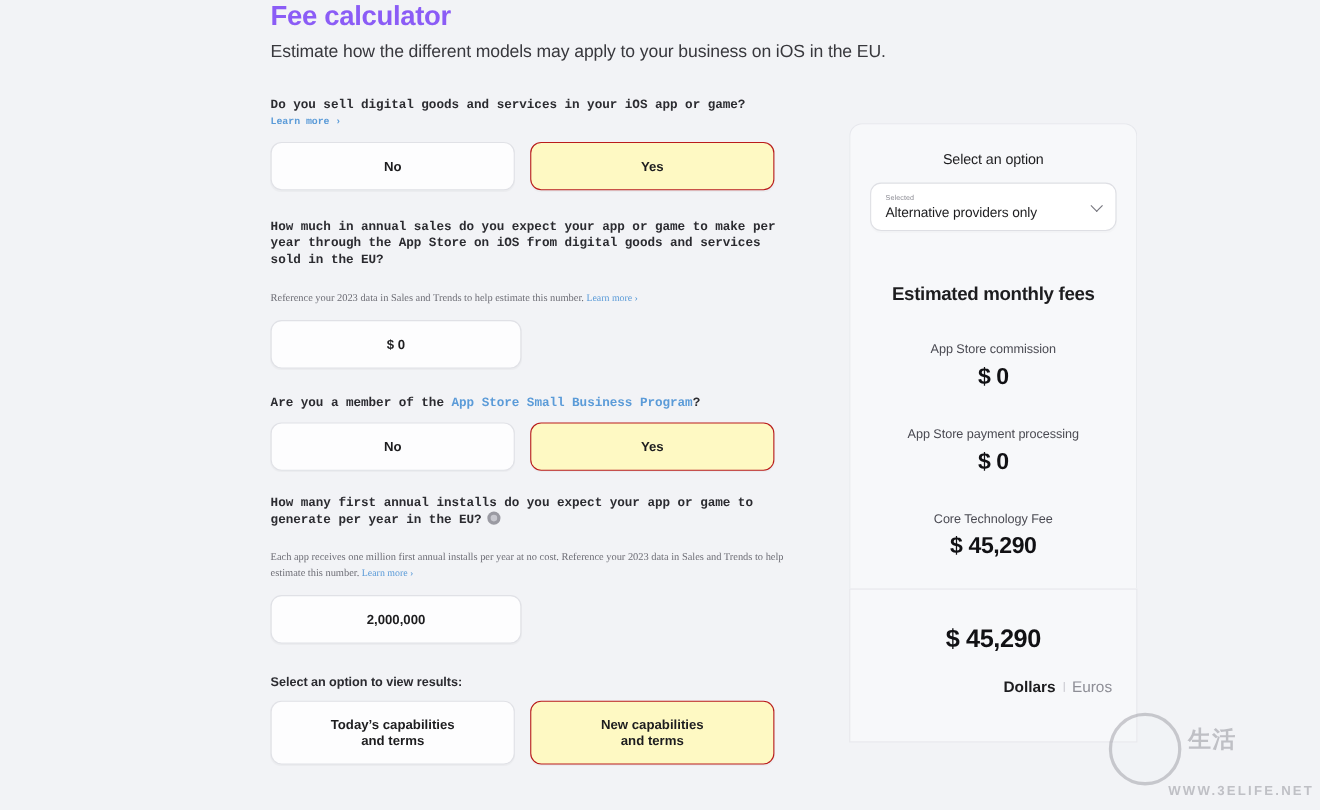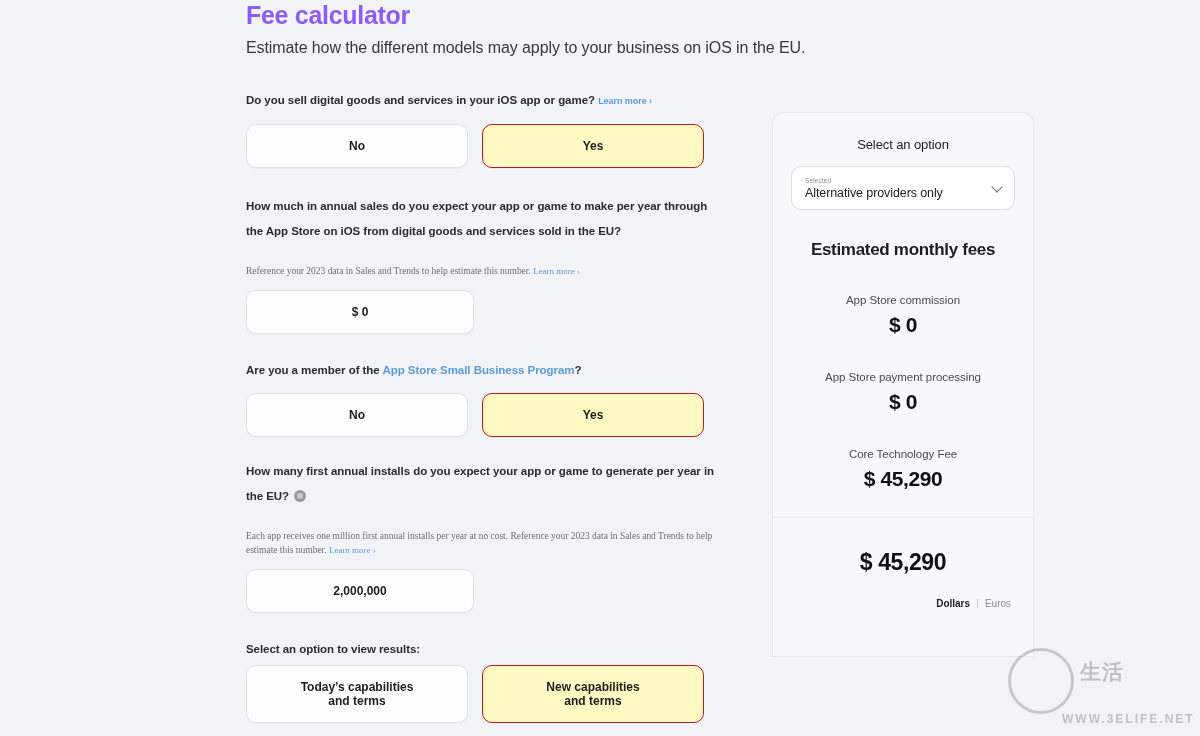--- a/index.html
+++ b/index.html
@@ -56,22 +56,23 @@
   }
 
   .question {
     margin-bottom: 0;
   }
 
   .q-label {
     font-size: 11.5px;
     font-weight: bold;
     color: #2b2b30;
-    line-height: 25px;
+    line-height: 15px;
     letter-spacing: -0.05px;
+    font-family: Liberation Mono, monospace;
   }
 
   .q-help {
     margin-top: 20px;
     font-size: 9.5px;
     font-weight: 400;
     color: #6e6e76;
     line-height: 14px;
     letter-spacing: -0.02px;
     font-family: Liberation Serif, serif;
@@ -225,21 +226,21 @@
     top: 50%;
     width: 8px;
     height: 8px;
     margin-top: -5px;
     border-right: 1.5px solid #75757d;
     border-bottom: 1.5px solid #75757d;
     transform: rotate(45deg);
   }
 
   .fees-title {
-    margin-top: 30px;
+    margin-top: 48px;
     font-size: 17px;
     font-weight: bold;
     color: #1d1d1f;
     letter-spacing: -0.3px;
   }
 
   .fee-item {
     margin-top: 34px;
   }
   .fee-item:first-of-type { margin-top: 30px; }
@@ -282,21 +283,21 @@
 
   .currency-toggle {
     margin-top: 22px;
     display: flex;
     justify-content: flex-end;
     align-items: center;
     gap: 7px;
     padding-right: 4px;
   }
   .currency-opt {
-    font-size: 10px;
+    font-size: 14px;
     color: #8e8e96;
     cursor: pointer;
     letter-spacing: -0.02px;
   }
   .currency-opt.active {
     font-weight: bold;
     color: #1d1d1f;
   }
   .currency-sep {
     width: 1px;

